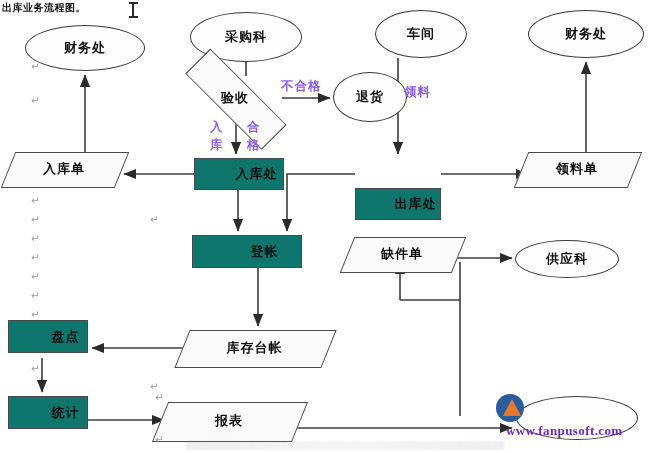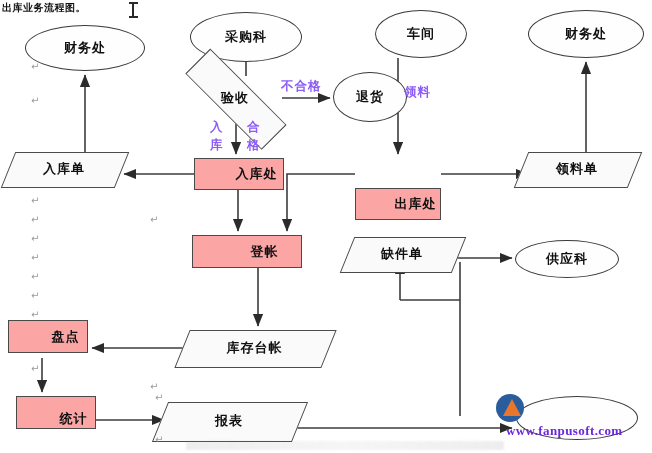--- a/index.html
+++ b/index.html
@@ -22,21 +22,21 @@
 
   
   .node{
     position:absolute;box-sizing:border-box;
     display:flex;align-items:center;justify-content:center;
     font-size:13px;font-weight:600;color:#101010;
     letter-spacing:1px;white-space:nowrap;
     background:#fdfdfd;
   }
   .ellipse{border:1.6px solid #3a3a3a;border-radius:50%;background:#fefefe;}
-  .rect{border:1.5px solid #4a4a4a;background:#fca5a5;padding-left:35px;}
+  .rect{border:1.5px solid #4a4a4a;background:#0f766e;padding-left:35px;}
   .para{border:0;background:transparent;}
   .para .pbody{
     position:absolute;left:0;top:0;width:100%;height:100%;
     border:1.5px solid #4a4a4a;background:#fafafa;
     transform:skewX(-22deg);
   }
   .para .plabel{position:relative;z-index:2;}
   .diamond{border:0;background:transparent;}
   .diamond .dbody{
     position:absolute;left:12.5%;top:12.5%;width:75%;height:75%;
@@ -180,21 +180,21 @@
   <span>供应科</span>
 </div>
 
 <div class="node rect" style="left:8px;top:320px;width:80px;height:33px;">
   <span>盘点</span>
 </div>
 <div class="node para" style="left:182px;top:330px;width:145px;height:36px;">
   <span class="pbody"></span>
   <span class="plabel">库存台帐</span>
 </div>
-<div class="node rect" style="left:16px;top:396px;width:80px;height:33px;align-items:flex-end;">
+<div class="node rect" style="left:8px;top:396px;width:80px;height:33px;">
   <span>统计</span>
 </div>
 <div class="node para" style="left:160px;top:402px;width:138px;height:38px;">
   <span class="pbody"></span>
   <span class="plabel">报表</span>
 </div>
 <div class="node ellipse" style="left:516px;top:396px;width:122px;height:44px;">
   <span></span>
 </div>
 

